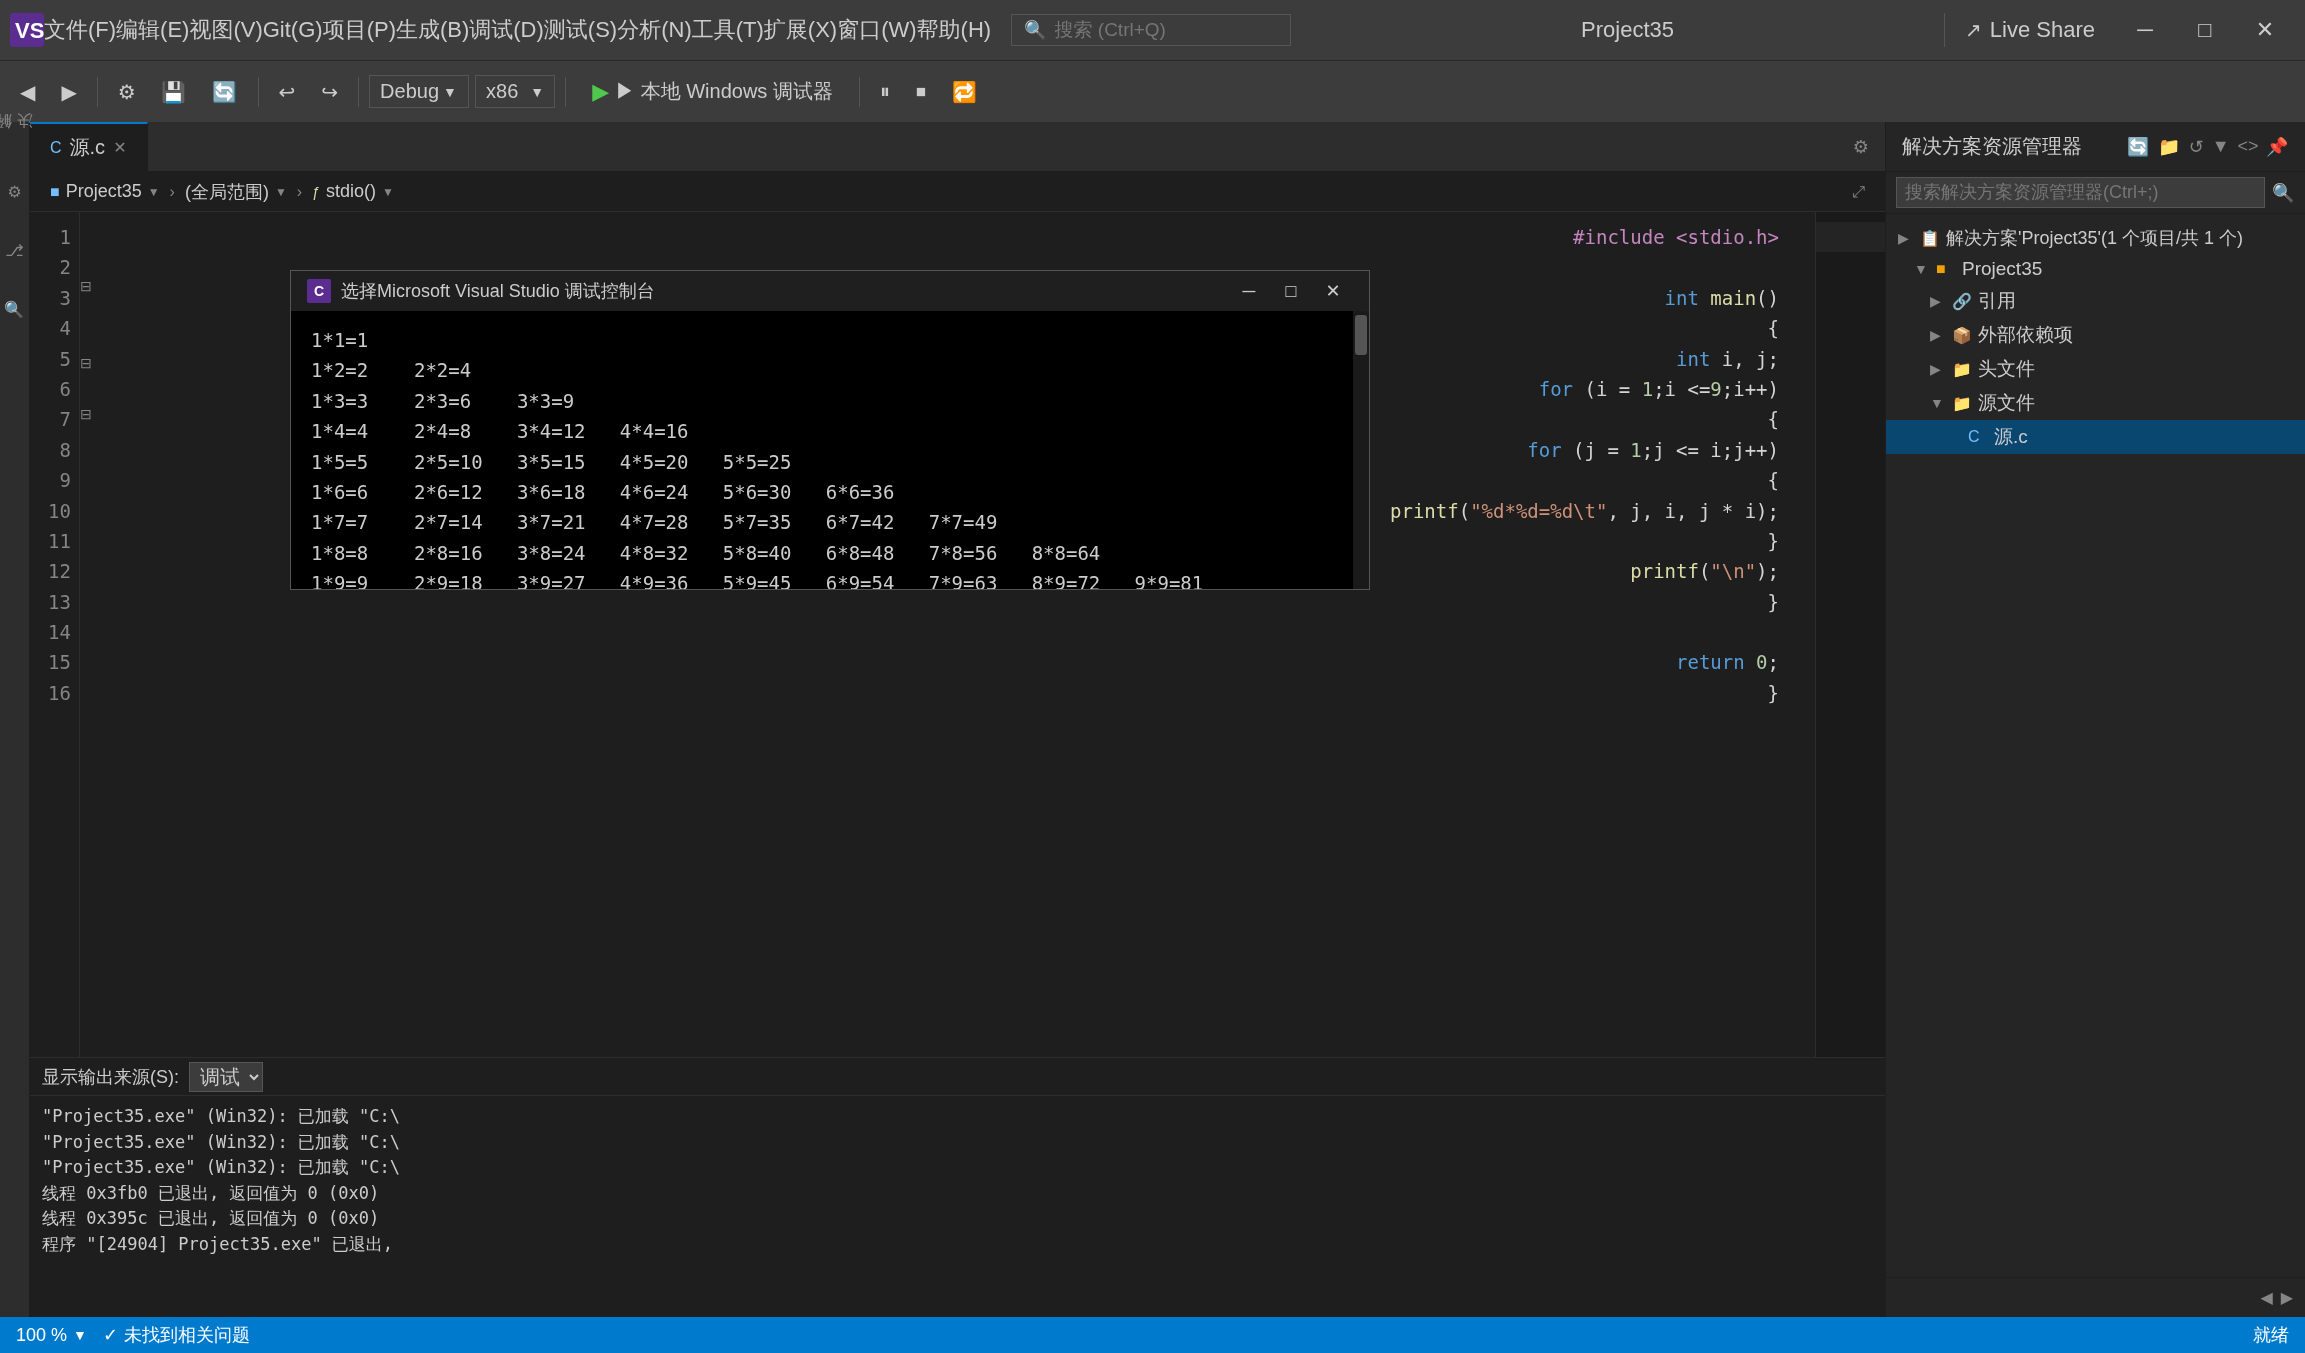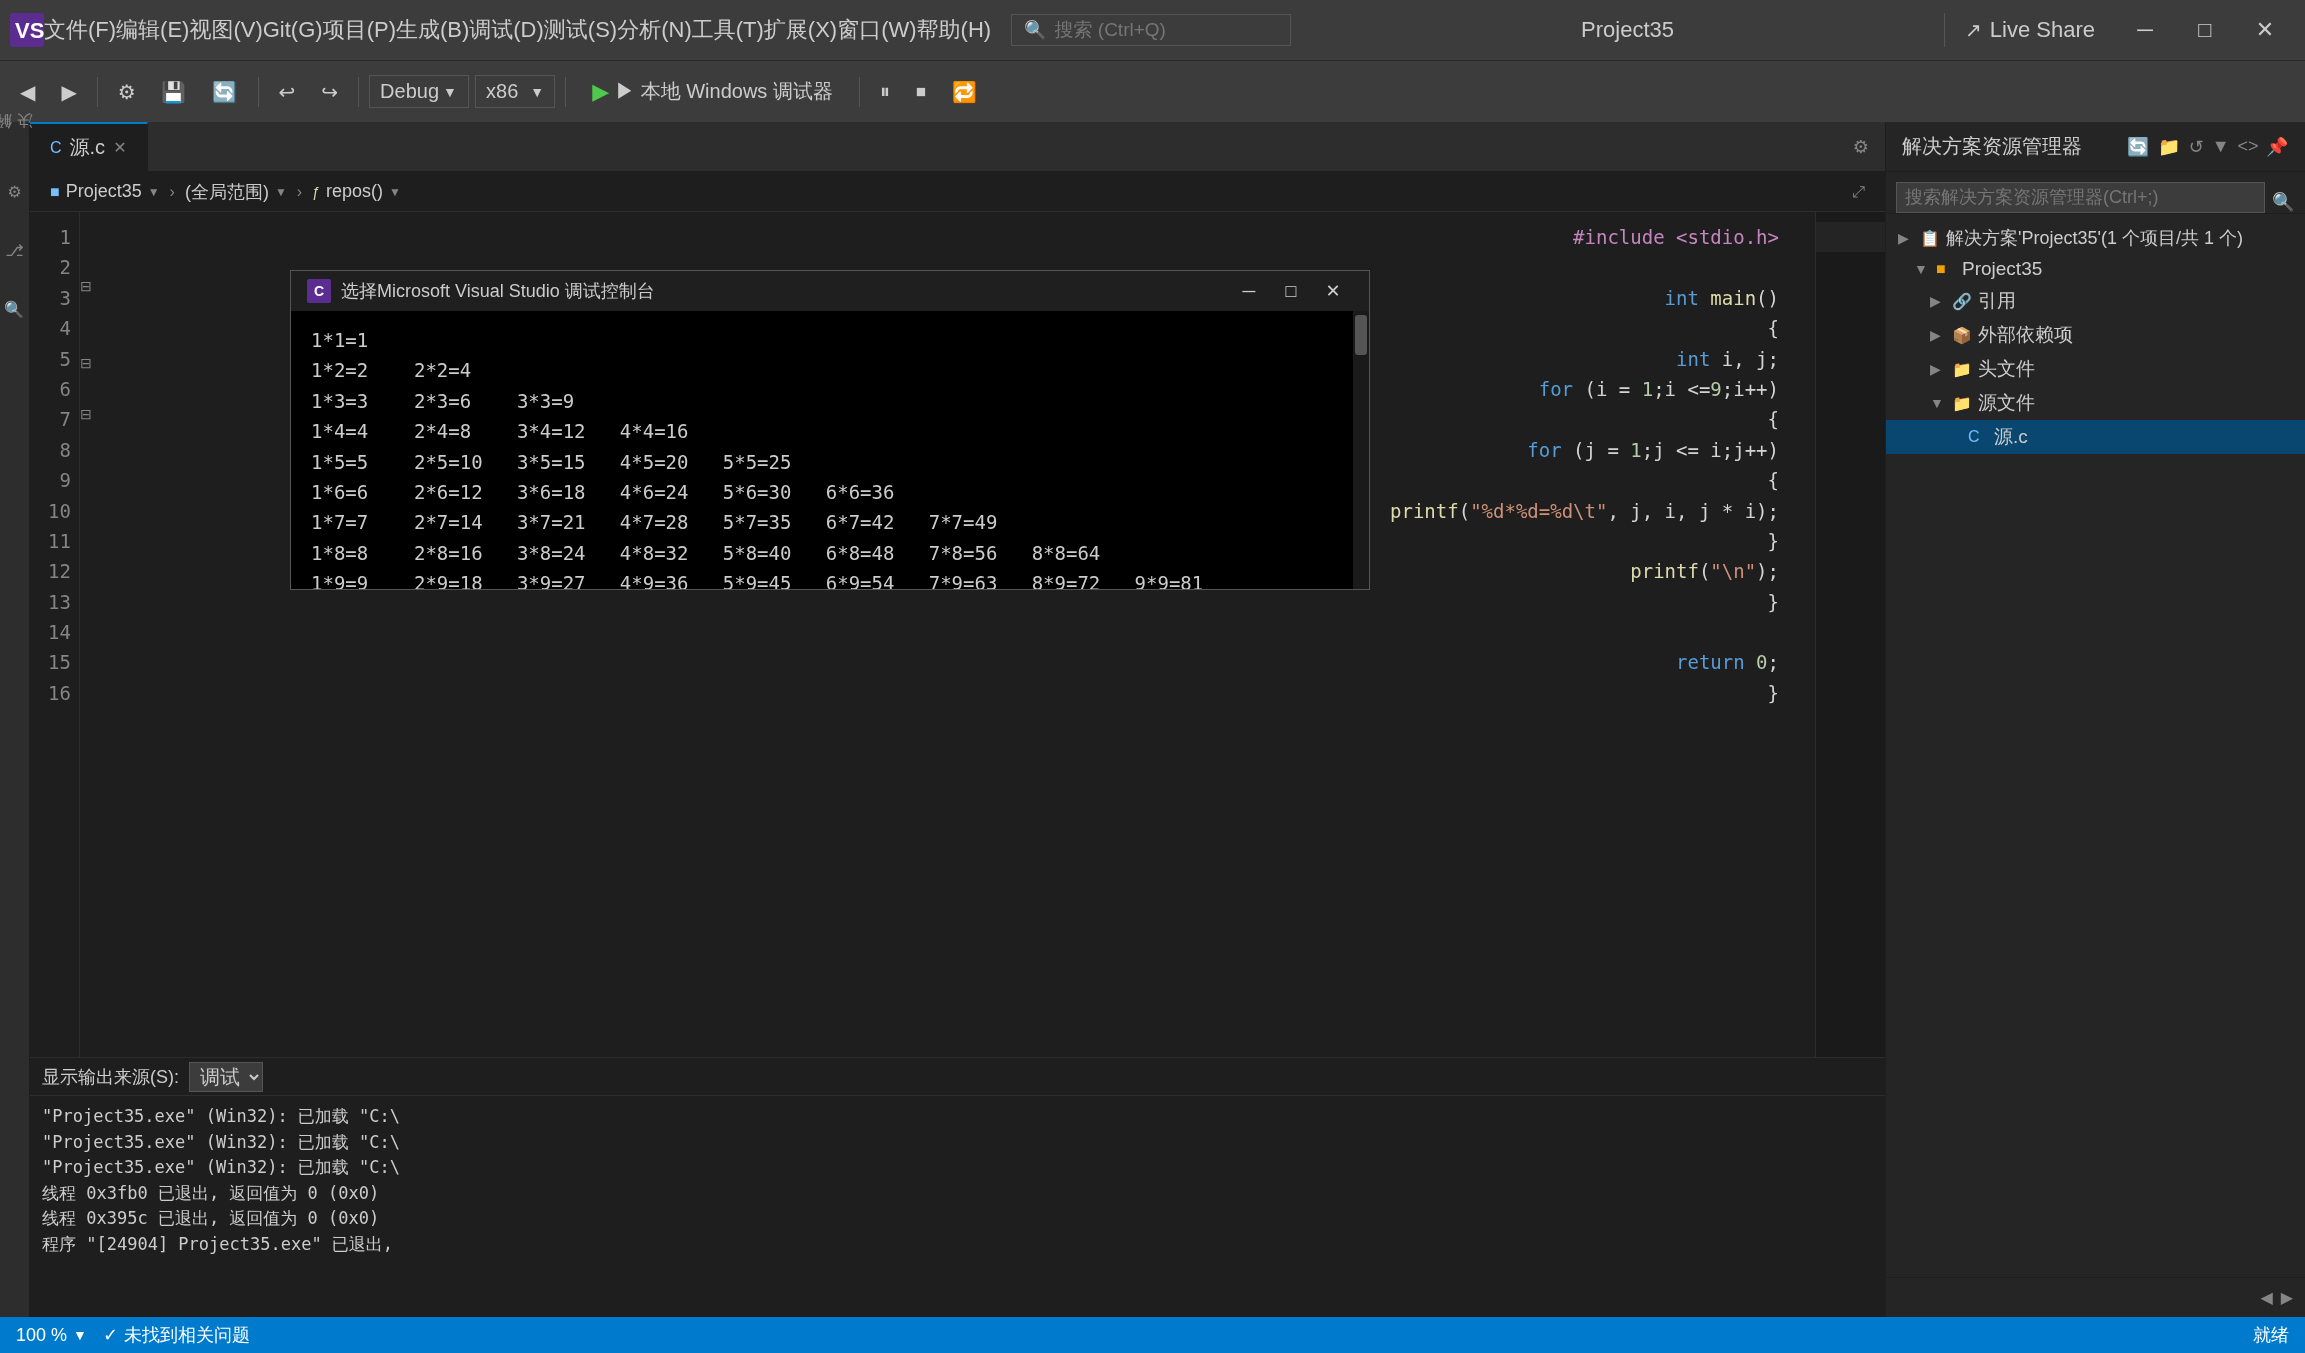--- a/index.html
+++ b/index.html
@@ -114,21 +114,21 @@
       display: flex; flex-direction: column;
     }
     .solution-explorer-header {
       height: 50px; background: #252526; display: flex; align-items: center;
       padding: 0 16px; border-bottom: 1px solid #1e1e1e;
     }
     .solution-explorer-title { color: #cccccc; font-size: 20px; flex: 1; }
     .solution-explorer-icons { display: flex; gap: 8px; color: #858585; font-size: 18px; }
 
     .search-bar-solution {
-      height: 42px; background: #252526; display: flex; align-items: flex-end;
+      height: 42px; background: #252526; display: flex; align-items: center;
       padding: 0 10px; gap: 8px; border-bottom: 1px solid #1e1e1e;
     }
     .search-input-solution {
       flex: 1; background: #3c3c3c; border: 1px solid #555; color: #cccccc;
       font-size: 18px; padding: 4px 8px;
     }
 
     .tree-container { flex: 1; overflow: auto; padding: 8px 0; }
     .tree-item {
       display: flex; align-items: center; gap: 6px; padding: 4px 12px;
@@ -313,21 +313,21 @@
         <span style="font-size:12px;color:#858585;">▼</span>
       </div>
       <span class="breadcrumb-sep">›</span>
       <div class="breadcrumb-dropdown">
         <span>(全局范围)</span>
         <span style="font-size:12px;color:#858585;">▼</span>
       </div>
       <span class="breadcrumb-sep">›</span>
       <div class="breadcrumb-dropdown">
         <span style="color:#dcdcaa;font-size:14px;">ƒ</span>
-        <span>repos()</span>
+        <span>stdio()</span>
         <span style="font-size:12px;color:#858585;">▼</span>
       </div>
       <div style="margin-left:auto;display:flex;align-items:center;gap:6px;color:#858585;cursor:pointer;">⤢</div>
     </div>
 
     <div class="code-editor" style="height:calc(100% - 260px - 50px - 40px);">
 
       <div class="line-numbers">
         <div>1</div>
         <div>2</div>

